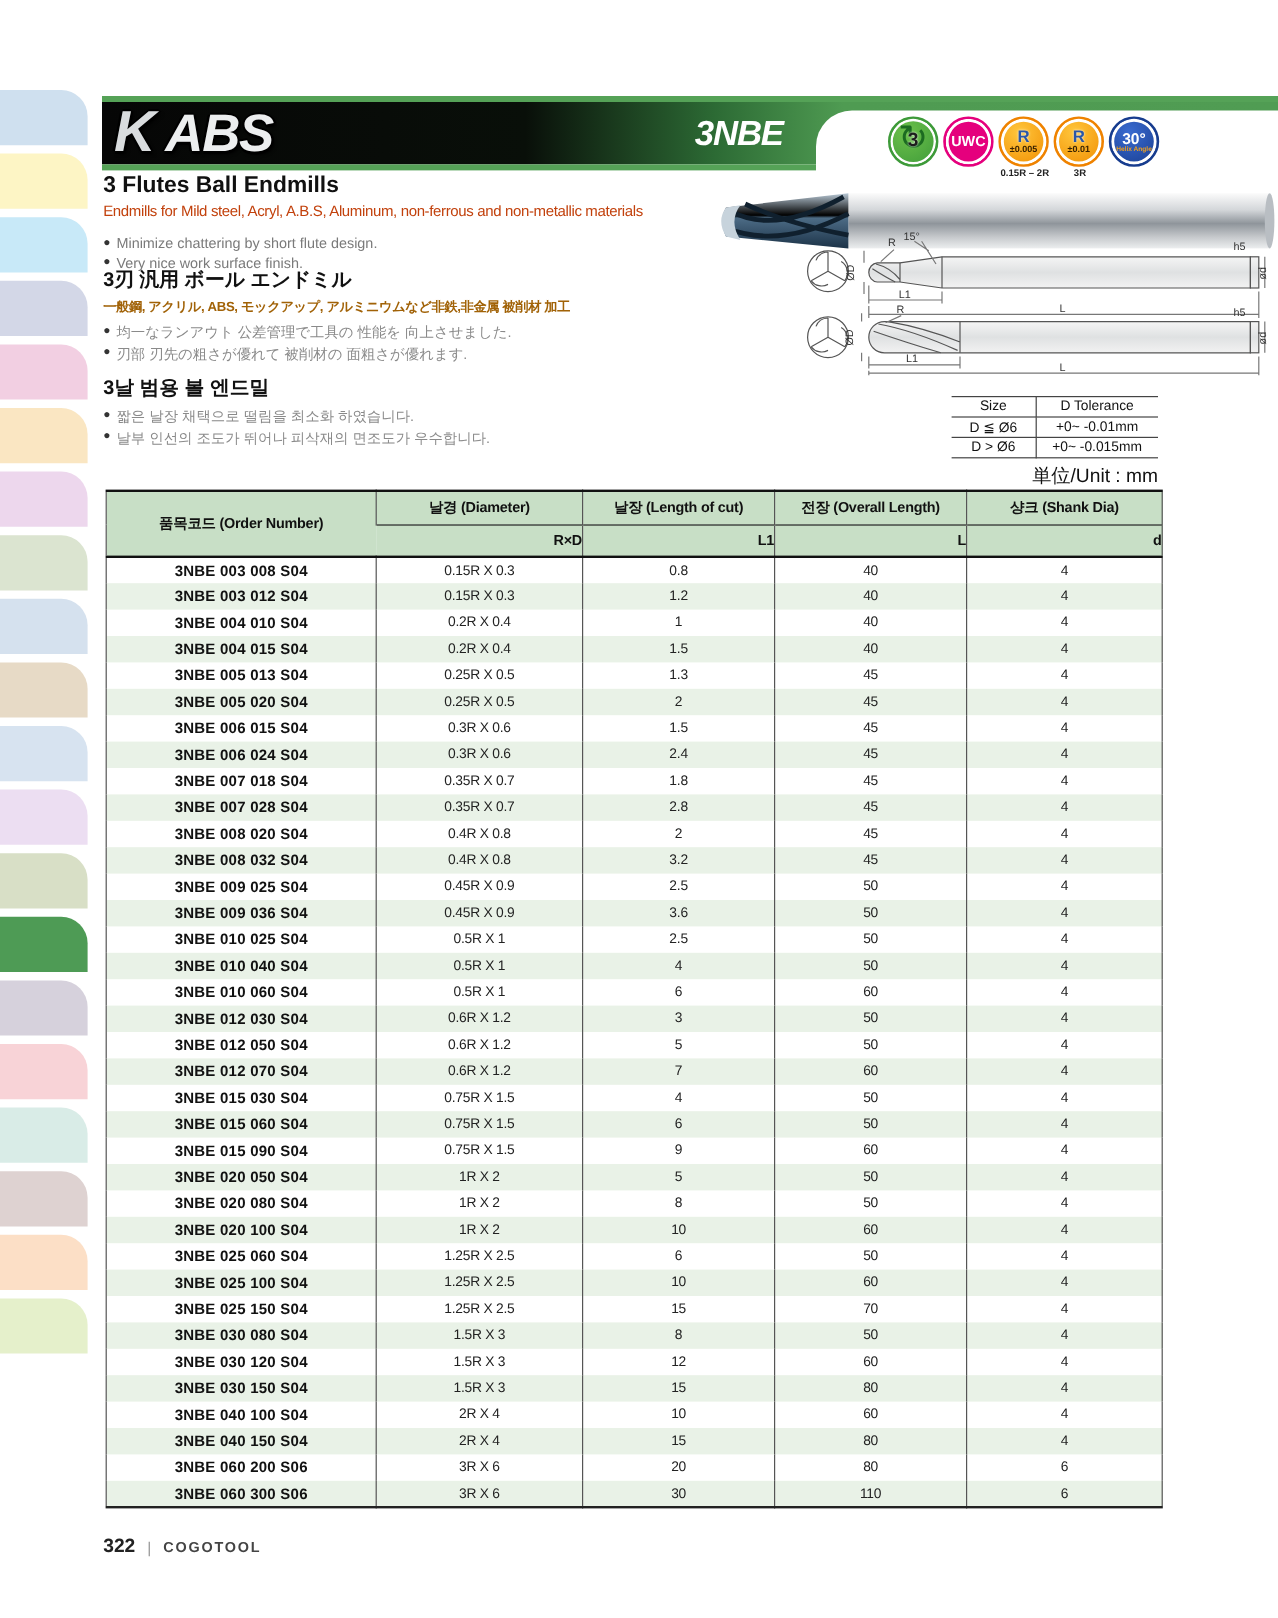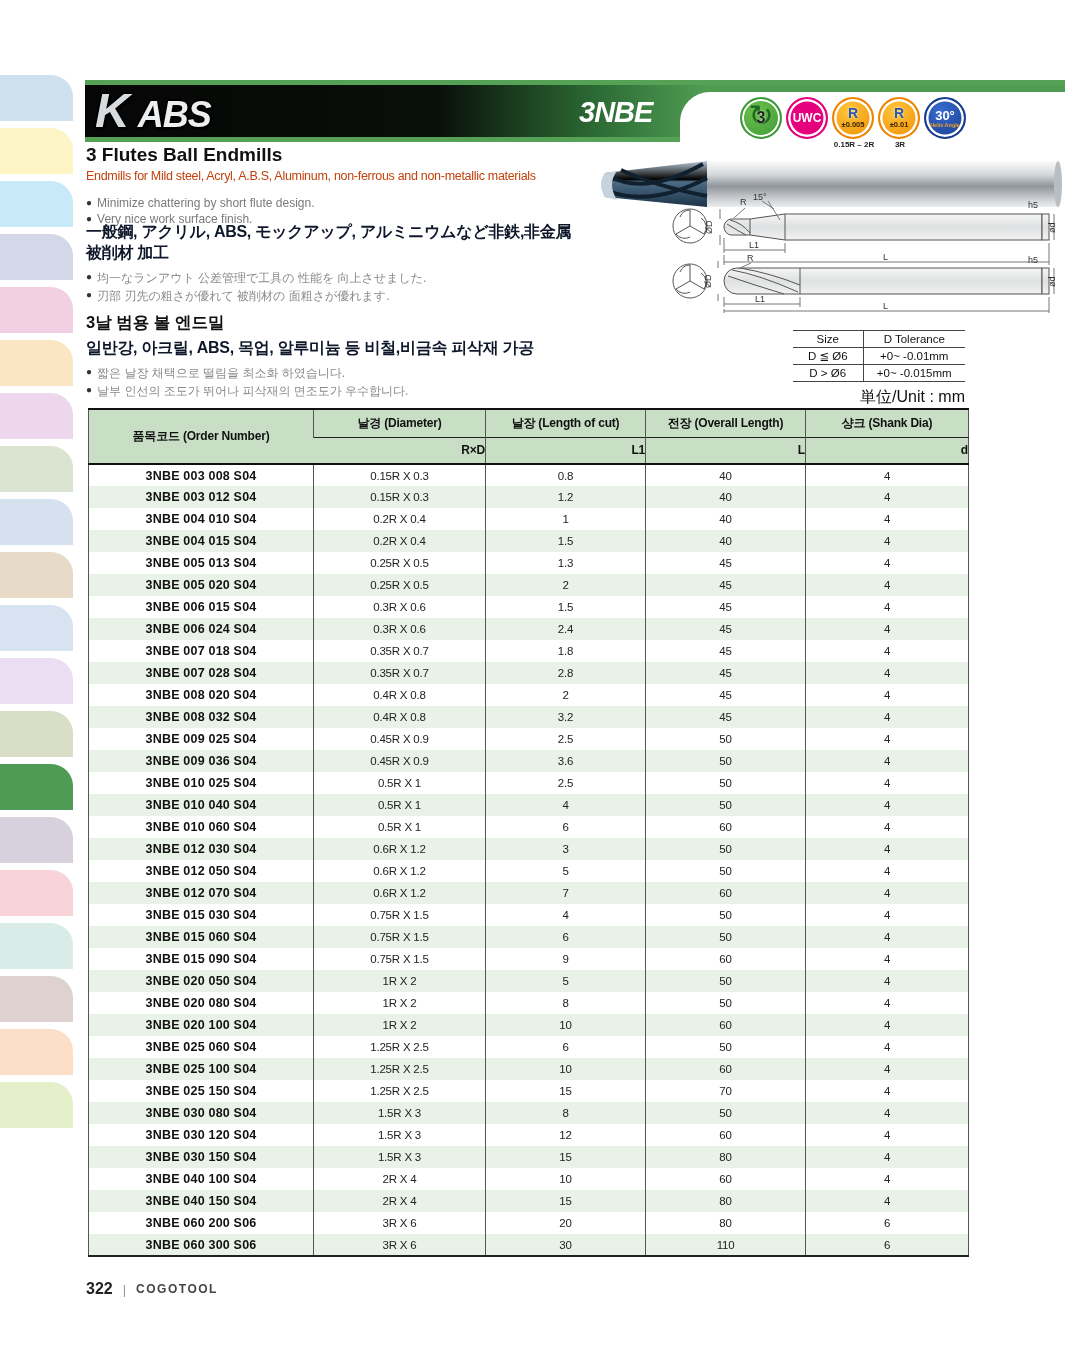--- a/index.html
+++ b/index.html
@@ -11,21 +11,21 @@
   .sidebar { position:absolute; left:0; top:75px; width:73px; }
   .side-tab { width:73px; height:46px; margin-bottom:7px; border-radius:0 22px 0 0; }
 
   
   .header-bar { position:absolute; left:85px; top:80px; width:980px; height:62px;
     background:linear-gradient(90deg,#060606 0%,#090f09 36%,#2c6a34 52%,#4f9b52 63%,#509c53 100%);
     border-top:5px solid #55a257; border-bottom:5px solid #55a257; }
   .logo { position:absolute; left:10px; top:-2px; }
   .logo-k { font-size:48px; font-weight:900; font-style:italic; color:#d9dcde;
     text-shadow:-2px 0 #000,2px 0 #000,0 2px #000,0 -2px #000,2px 2px 3px #000; letter-spacing:-2px;}
-  .logo-abs { font-size:36px; font-weight:900; font-style:italic; color:#eceeef; margin-left:10px;
+  .logo-abs { font-size:44px; font-weight:900; font-style:italic; color:#eceeef; margin-left:10px;
     text-shadow:-2px 0 #000,2px 0 #000,0 2px #000,0 -2px #000,2px 2px 3px #000; letter-spacing:-1px;}
   .series { position:absolute; left:494px; top:11px; font-size:29px; font-weight:900; font-style:italic; color:#fff; letter-spacing:-1px;}
 
   
   .badge-panel { position:absolute; left:680px; top:92px; width:385px; height:58px; background:#fff;
     border-top-left-radius:30px; display:flex; align-items:flex-start; padding:5px 0 0 60px; gap:2px; }
   .badge-wrap { width:44px; text-align:center; position:relative; }
   .badge { width:42px; height:42px; border-radius:50%; position:relative; display:flex; flex-direction:column;
     align-items:center; justify-content:center; }
   .badge-caption { font-size:8px; color:#222; margin-top:1px; white-space:nowrap; font-weight:bold; }
@@ -42,21 +42,21 @@
   .b-blue .bhelix { font-size:5.5px; font-weight:bold; color:#f0a020; }
 
   
   .intro-en { position:absolute; left:86px; top:144px; width:480px; }
   .intro-en h3 { font-size:19px; font-weight:600; color:#111; margin-bottom:3px; }
   .desc-en { font-size:12.5px; font-weight:normal; color:#c2410c; letter-spacing:-0.3px; margin-bottom:12px; }
   .bullet { font-size:12px; color:#7a7a7a; line-height:1.35; display:flex; gap:5px; }
   .bullet .dot { color:#333; font-size:10px; line-height:16px; }
   .intro-jp { position:absolute; left:86px; top:222px; width:490px; }
   .intro-jp h3, .intro-kr h3 { font-size:16.5px; font-weight:bold; color:#111; margin-bottom:4px; }
-  .desc-cjk { font-size:16px; font-weight:bold; color:#0f172a; margin-bottom:5px; letter-spacing:-0.3px; }
+  .desc-cjk { font-size:11px; font-weight:bold; color:#a16207; margin-bottom:5px; letter-spacing:-0.3px; }
   .intro-jp .bullet, .intro-kr .bullet { font-size:12px; color:#8a8a8a; line-height:1.5; }
   .intro-kr { position:absolute; left:86px; top:312px; width:490px; }
 
   
   .photo { position:absolute; left:595px; top:156px; width:470px; height:56px; }
 
   
   .drawings { position:absolute; left:650px; top:193px; width:415px; height:120px; }
   .drawings text { font-size:9px; fill:#333; font-family:"Liberation Sans",sans-serif; }
 
@@ -161,34 +161,34 @@
         <span class="dot">●</span>
         <span>Minimize chattering by short flute design.</span>
       </div>
     <div class="bullet">
         <span class="dot">●</span>
         <span>Very nice work surface finish.</span>
       </div>
   </section>
 
   <section class="intro-jp">
+    <h3>3刃 汎用 ボール エンドミル</h3>
     <div class="desc-cjk">一般鋼, アクリル, ABS, モックアップ, アルミニウムなど非鉄,非金属 被削材 加工</div>
     <div class="bullet">
         <span class="dot">●</span>
         <span>均一なランアウト 公差管理で工具の 性能を 向上させました.</span>
       </div>
     <div class="bullet">
         <span class="dot">●</span>
         <span>刃部 刃先の粗さが優れて 被削材の 面粗さが優れます.</span>
       </div>
   </section>
 
   <section class="intro-kr">
     <h3>3날 범용 볼 엔드밀</h3>
-    <div class="desc-cjk">일반강, 아크릴, ABS, 목업, 알루미늄 등 비철,비금속 피삭재 가공</div>
     <div class="bullet">
         <span class="dot">●</span>
         <span>짧은 날장 채택으로 떨림을 최소화 하였습니다.</span>
       </div>
     <div class="bullet">
         <span class="dot">●</span>
         <span>날부 인선의 조도가 뛰어나 피삭재의 면조도가 우수합니다.</span>
       </div>
   </section>
 

